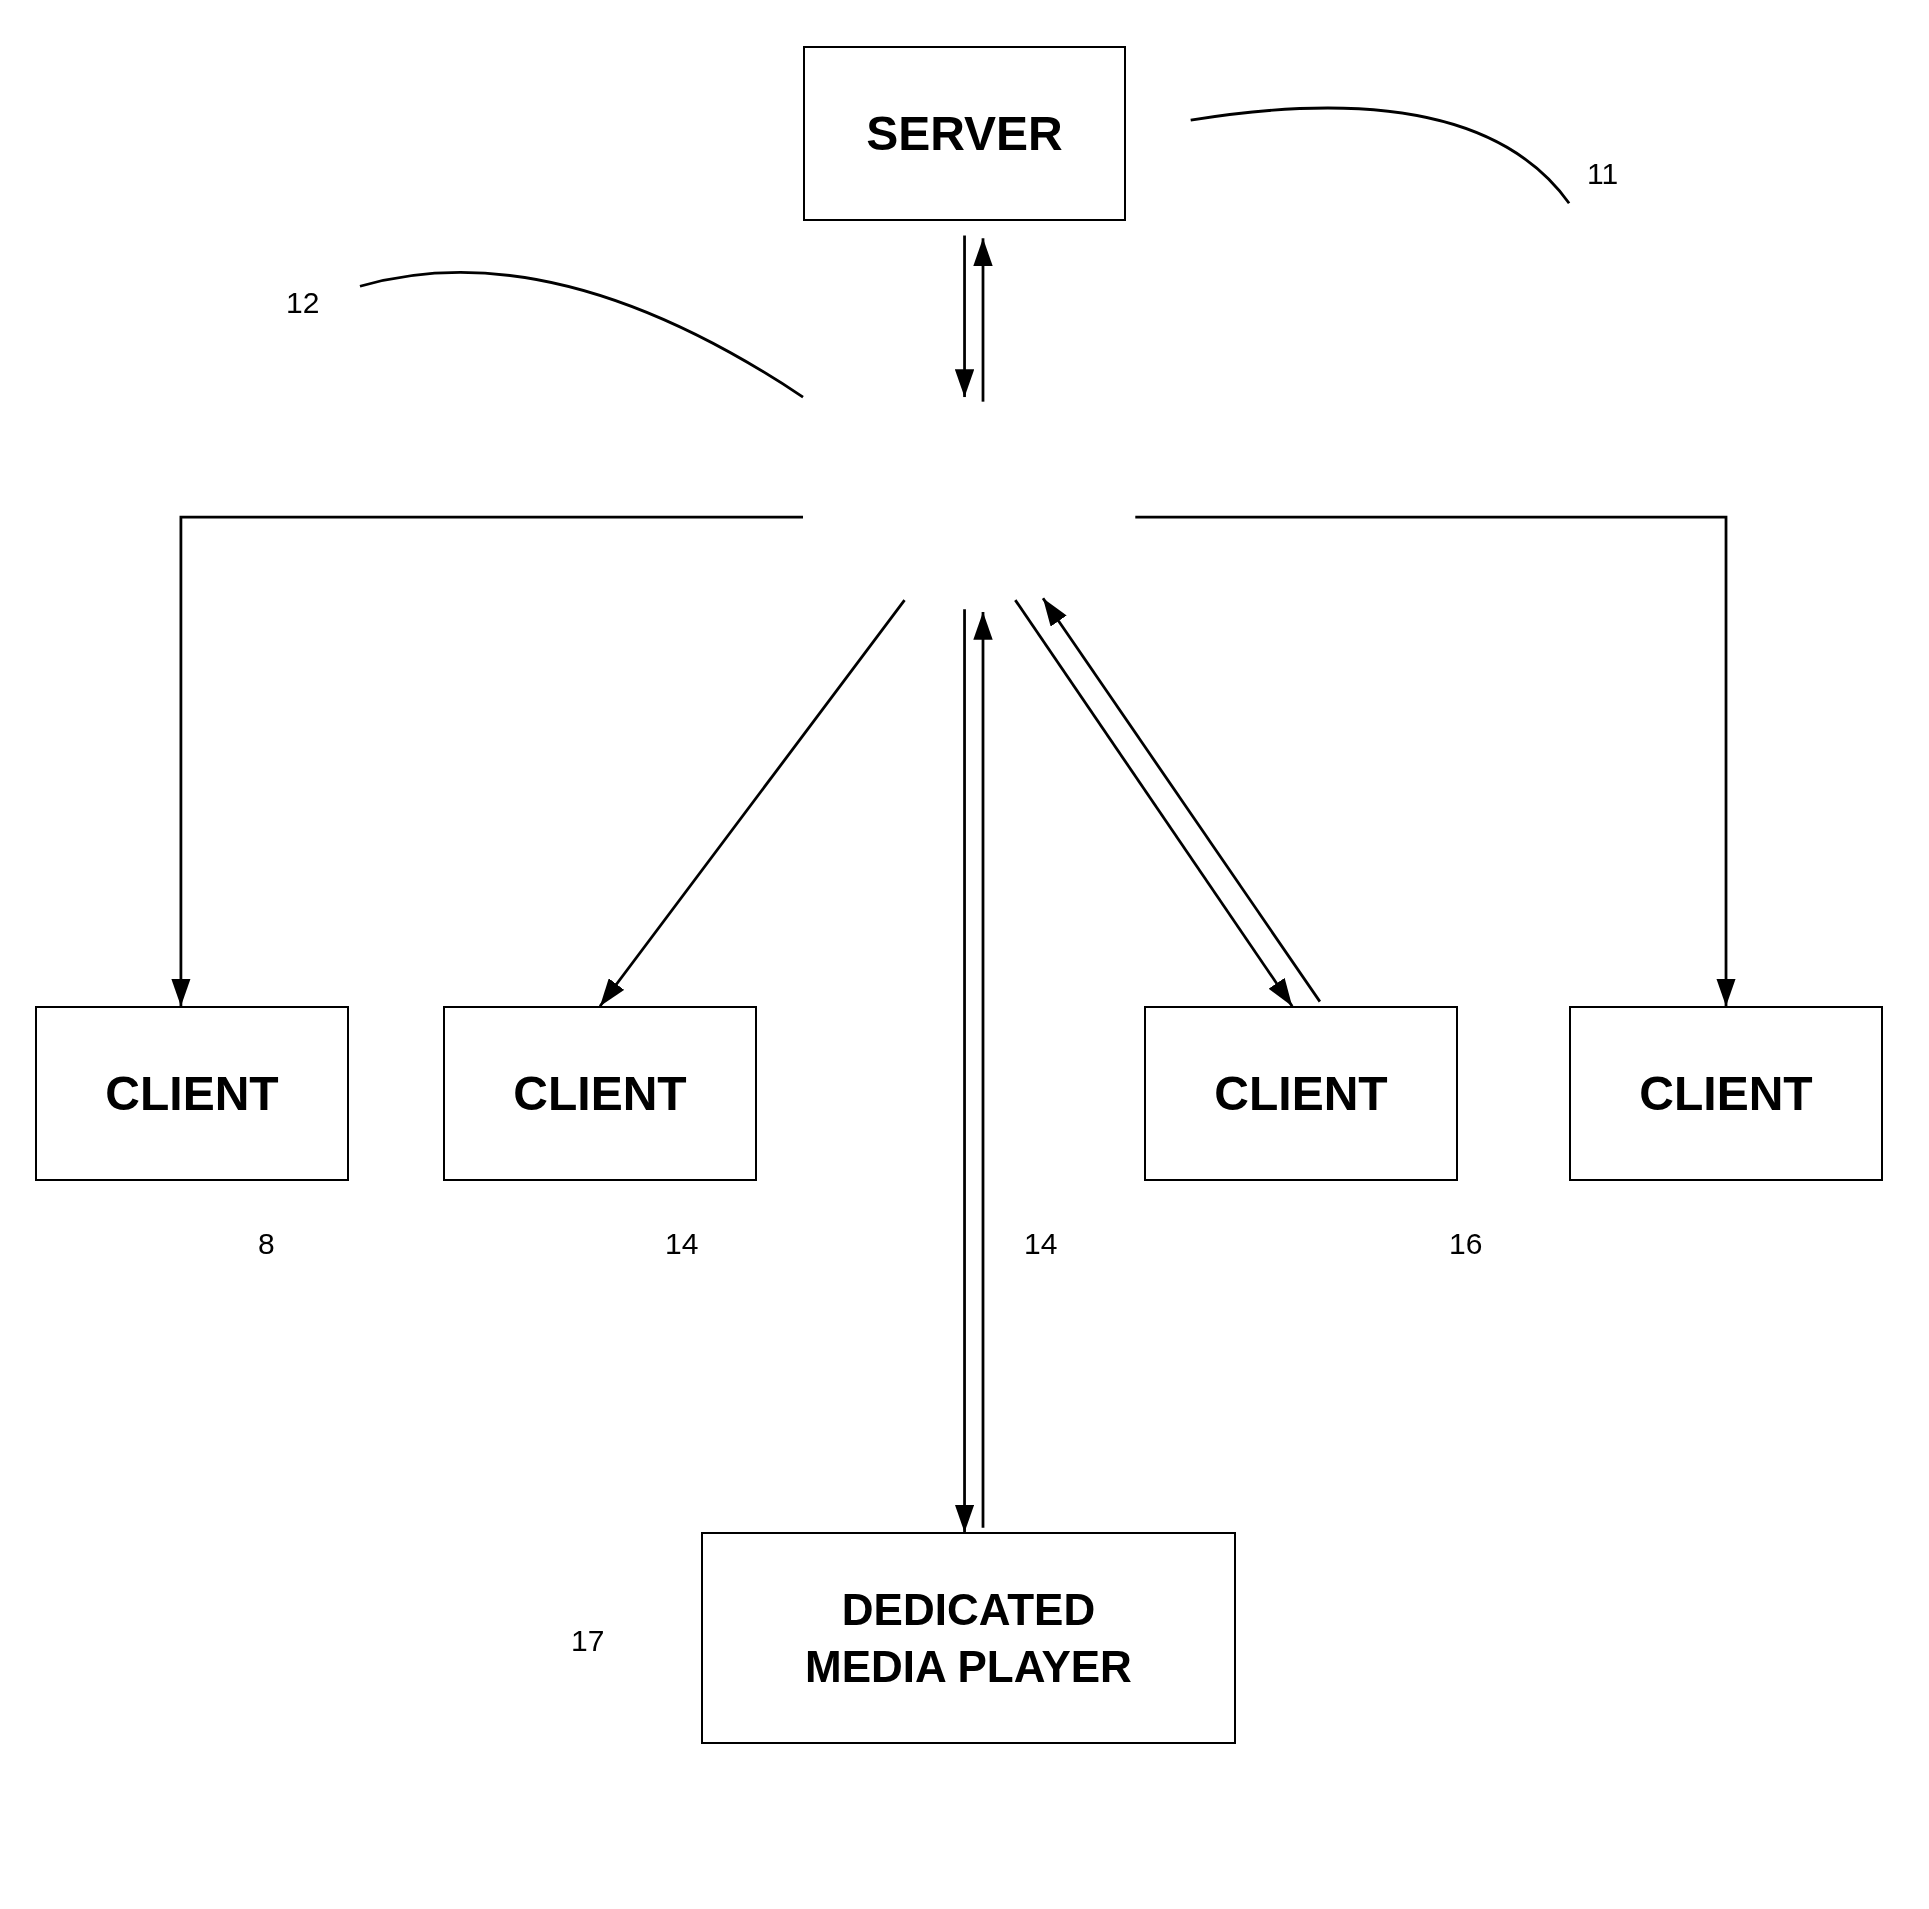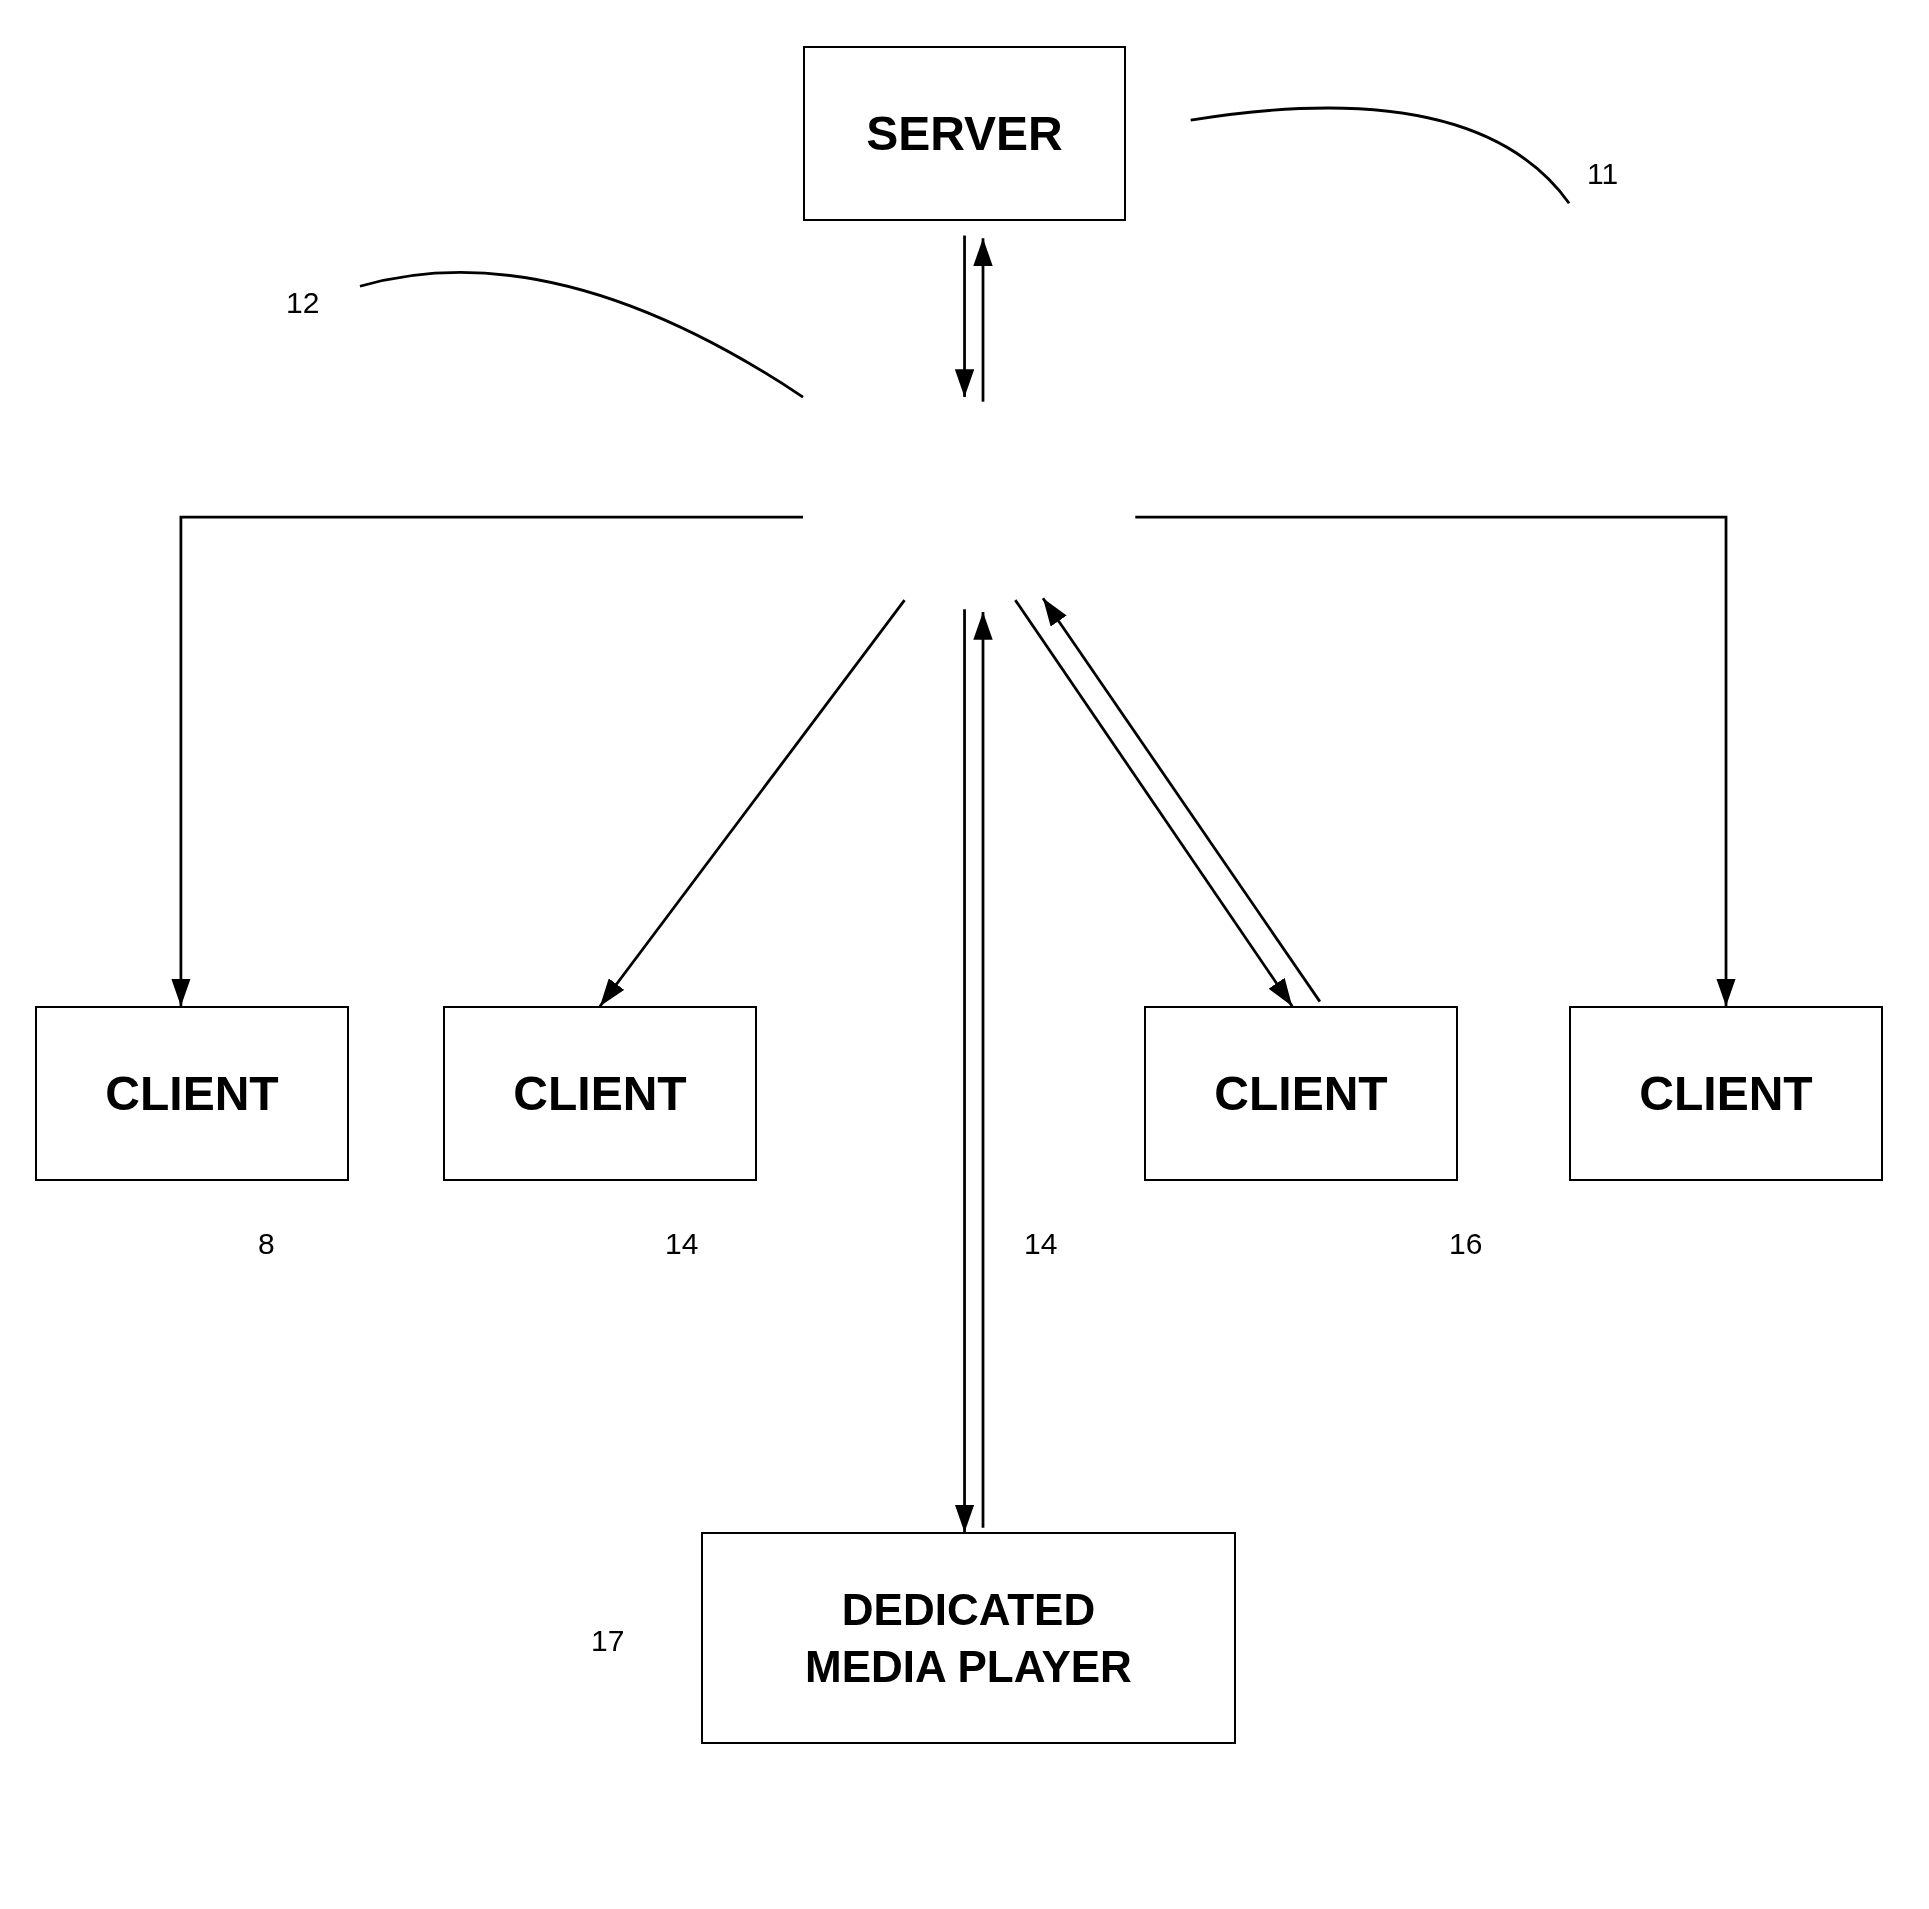--- a/index.html
+++ b/index.html
@@ -115,16 +115,16 @@
   <div class="box" style="left:701px; top:1532px; width:535px; height:212px; font-size:44px; line-height:1.3;">
     <span>DEDICATED<br>MEDIA PLAYER</span>
   </div>
 
   <span class="label" style="left:1587px; top:157px;">11</span>
   <span class="label" style="left:286px; top:286px;text-align:right;">12</span>
   <span class="label" style="left:258px; top:1227px;">8</span>
   <span class="label" style="left:665px; top:1227px;">14</span>
   <span class="label" style="left:1024px; top:1227px;">14</span>
   <span class="label" style="left:1449px; top:1227px;">16</span>
-  <span class="label" style="left:591px; top:1624px;">17</span>
+  <span class="label" style="left:571px; top:1624px;">17</span>
 
 </div>
 
 
 </body></html>

